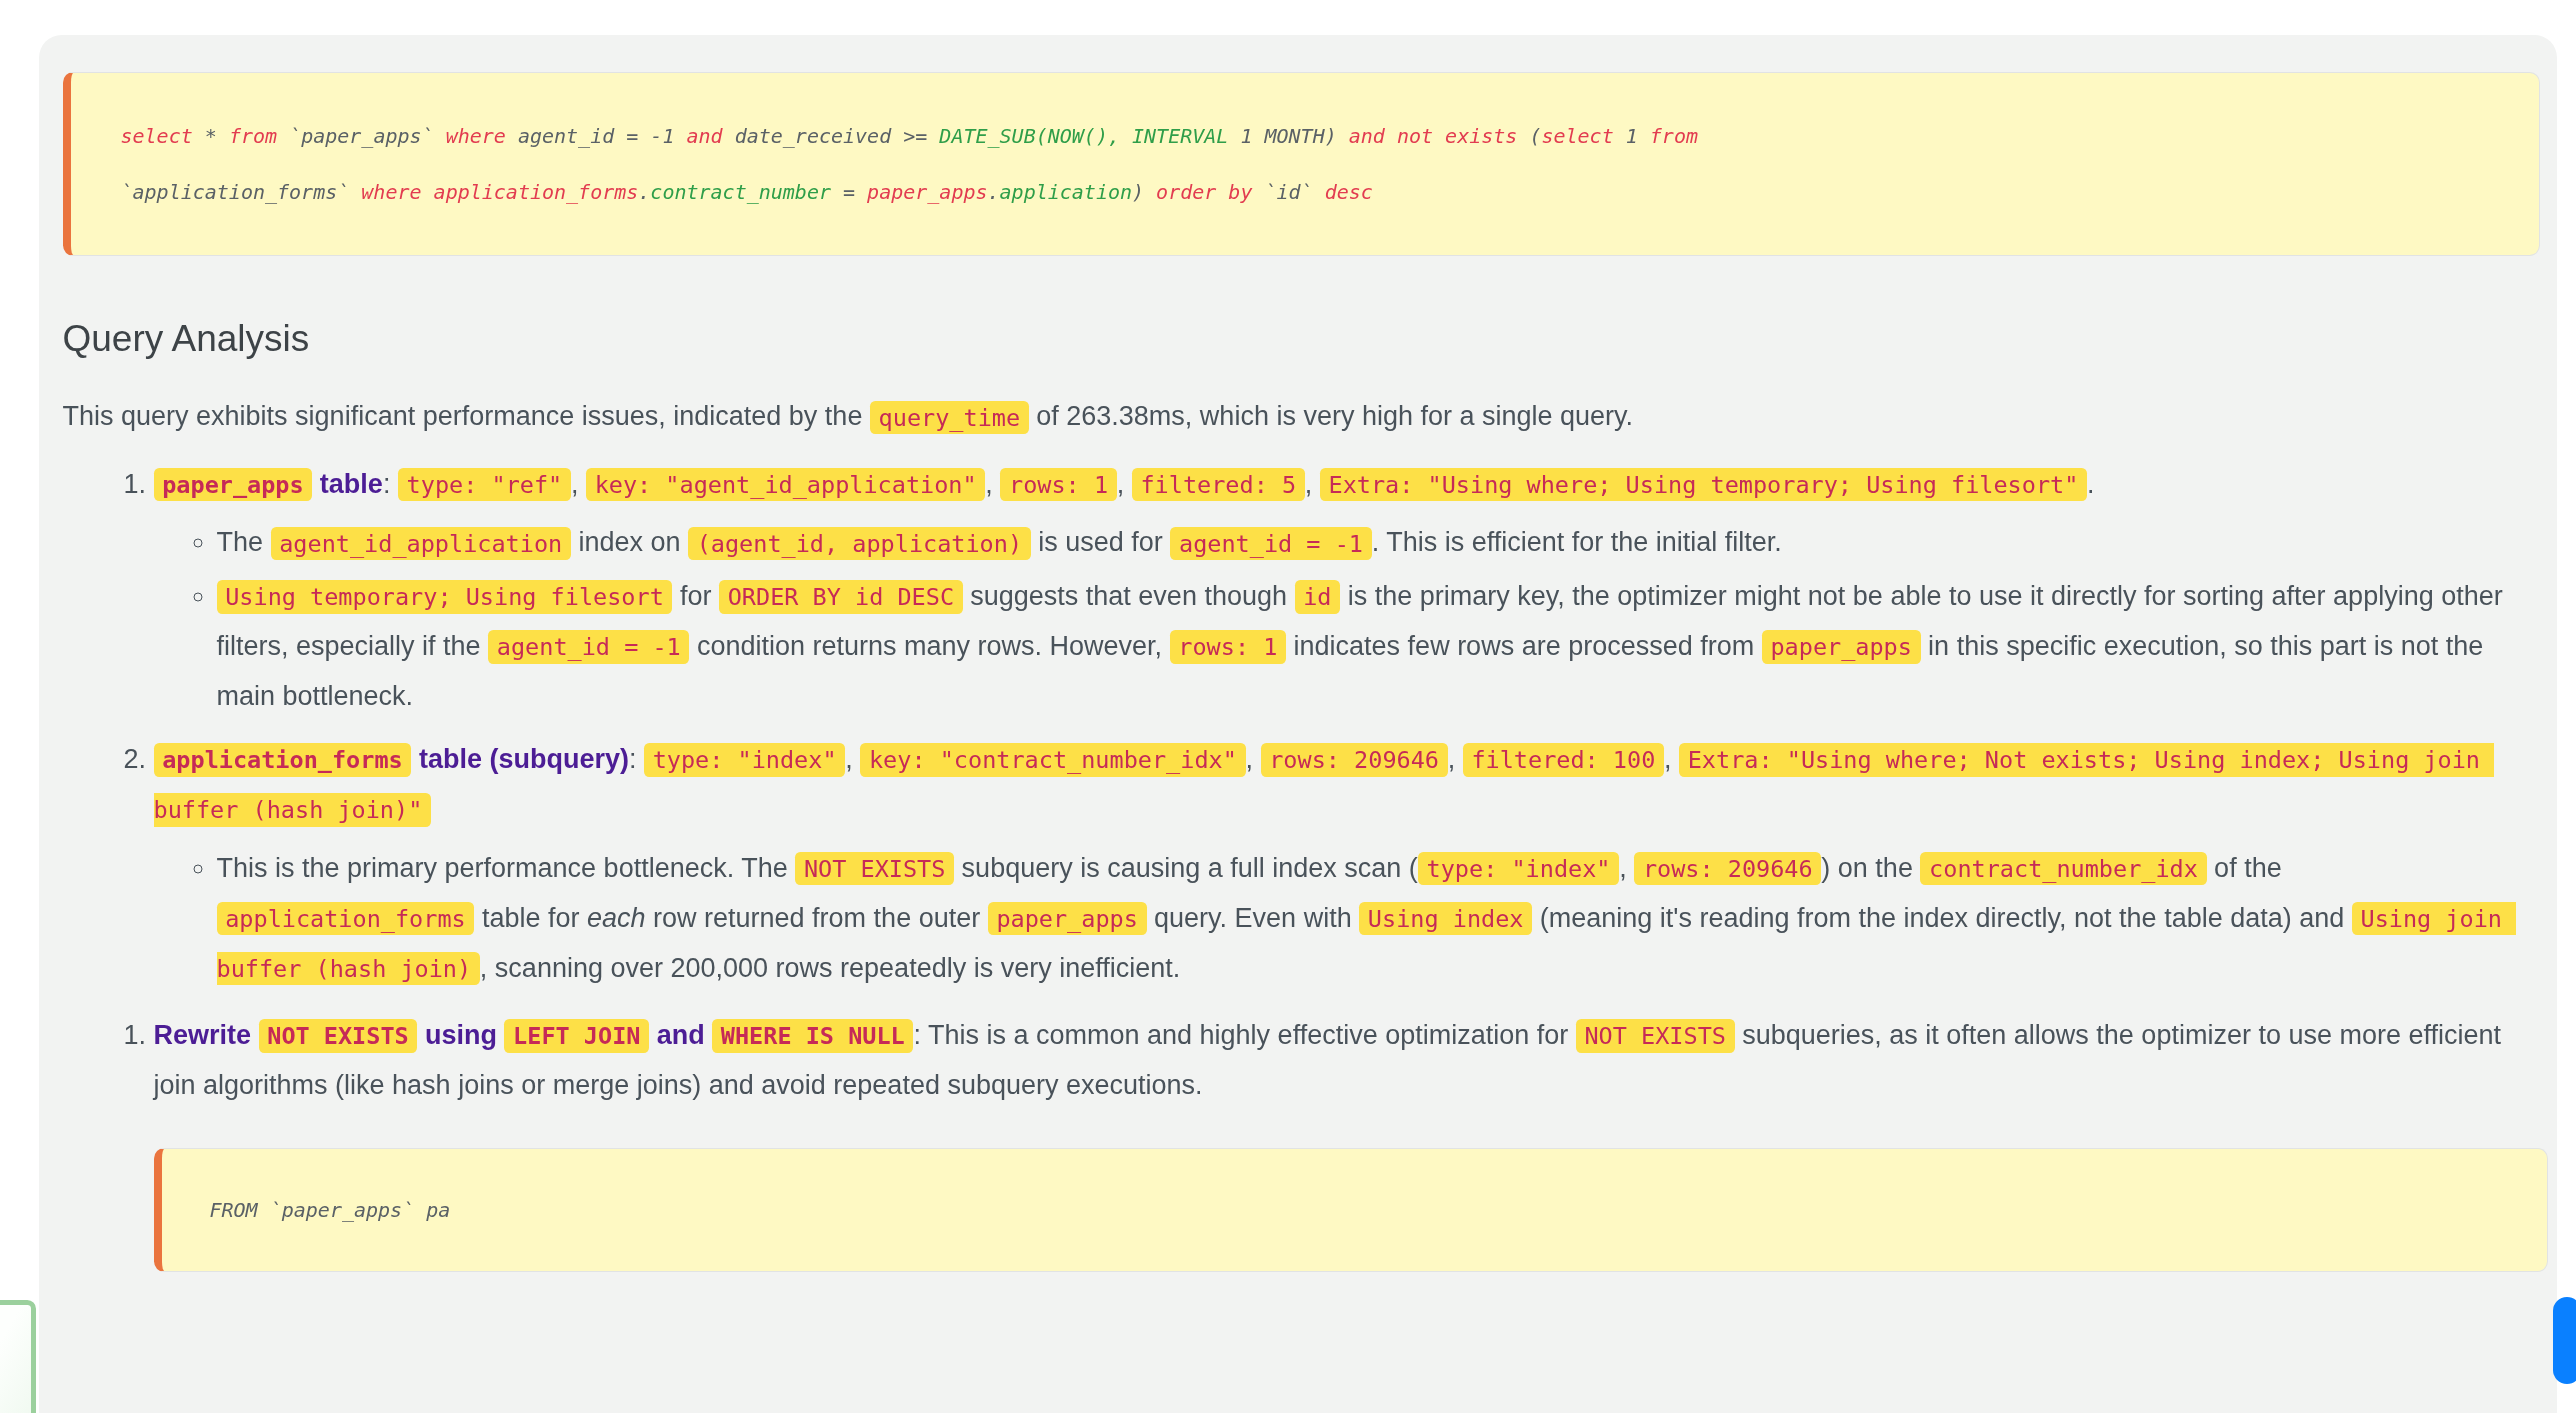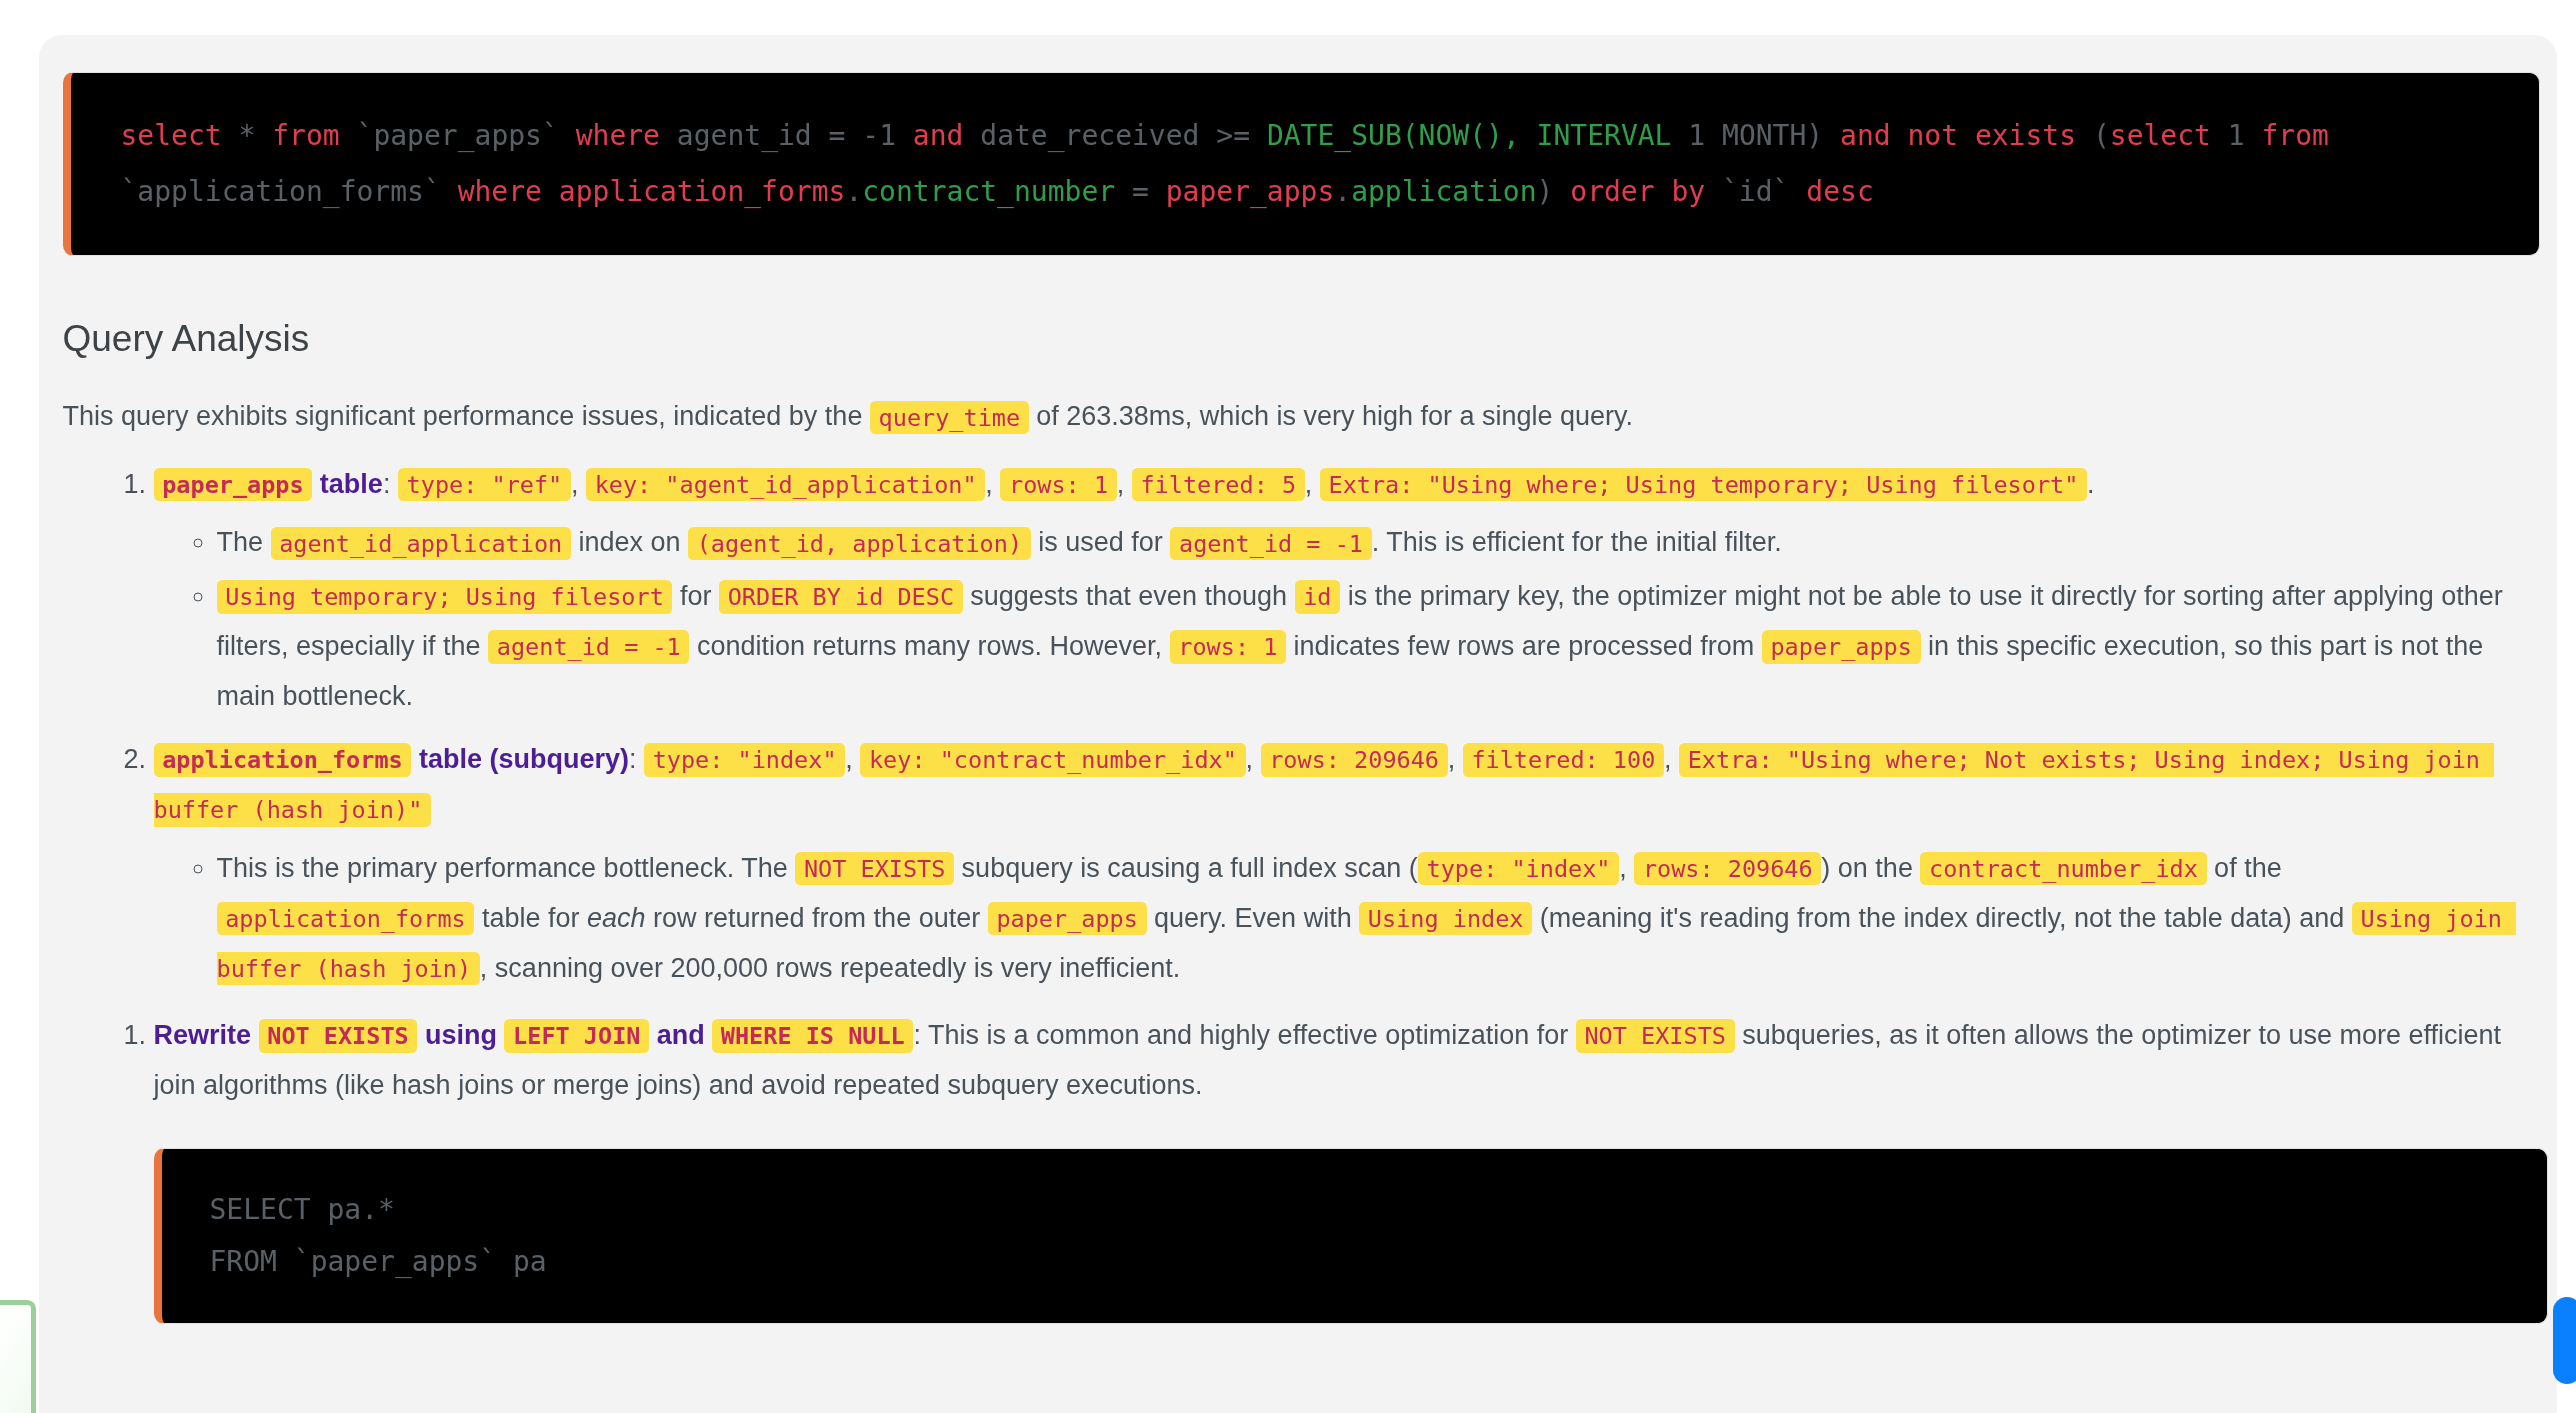--- a/index.html
+++ b/index.html
@@ -9,28 +9,29 @@
     font-family:"Liberation Sans", sans-serif;
     color:#49525a;
   }
   .card{
     position:absolute;left:39px;top:35px;width:2518px;height:1479px;
     background:#f2f3f2;border-radius:22.6px;
     padding:37px 17.4px 0 23.5px;box-sizing:border-box;
   }
   
   .codeblock{
-    background:#000000;
+    background:#fef9c3;
     border:1.7px solid #e1e3e4;
     border-left:8.7px solid #ea743e;
     border-radius:10.4px;
     font-family:"DejaVu Sans Mono", monospace;
-    font-size:28px;
+    font-size:20px;
     color:#5a6166;
     box-sizing:border-box;
+    font-style:italic;
   }
   .codeblock .cline{white-space:pre-wrap;}
   .block-top{padding:35px 50px;line-height:56px;}
   .block-bottom{padding:35px 48px;line-height:52px;margin-top:38px;width:calc(100% + 8.7px);}
   .tk{color:#e23c50;}
   .tf{color:#2f9e49;}
   .tp{color:#5a6166;}
   
   h2{
     font-size:37px;font-weight:400;color:#3d4347;
@@ -105,21 +106,20 @@
         <li><span>This is the primary performance bottleneck. The </span><span class="icode">NOT EXISTS</span><span> subquery is causing a full index scan (</span><span class="icode">type: "index"</span><span>, </span><span class="icode">rows: 209646</span><span>) on the </span><span class="icode">contract_number_idx</span><span> of the </span><span class="icode">application_forms</span><span> table for </span><span class="seg-i">each</span><span> row returned from the outer </span><span class="icode">paper_apps</span><span> query. Even with </span><span class="icode">Using index</span><span> (meaning it's reading from the index directly, not the table data) and </span><span class="icode">Using join buffer (hash join)</span><span>, scanning over 200,000 rows repeatedly is very inefficient.</span></li>
       </ul>
     </li>
   </ol>
 
 
   <ol class="mainlist">
     <li>
       <span><span class="seg-b">Rewrite </span><span class="icode icode-b">NOT EXISTS</span><span class="seg-b"> using </span><span class="icode icode-b">LEFT JOIN</span><span class="seg-b"> and </span><span class="icode icode-b">WHERE IS NULL</span><span>: This is a common and highly effective optimization for </span><span class="icode">NOT EXISTS</span><span> subqueries, as it often allows the optimizer to use more efficient join algorithms (like hash joins or merge joins) and avoid repeated subquery executions.</span></span>
       <div class="codeblock block-bottom">
-          <div class="cline"><span class="tp">SELECT pa.*</span></div>
           <div class="cline"><span class="tp">FROM `paper_apps` pa</span></div>
         </div>
     </li>
   </ol>
 
 </div>
 
 <div class="corner-widget"></div>
 <div class="scroll-thumb"></div>
 

